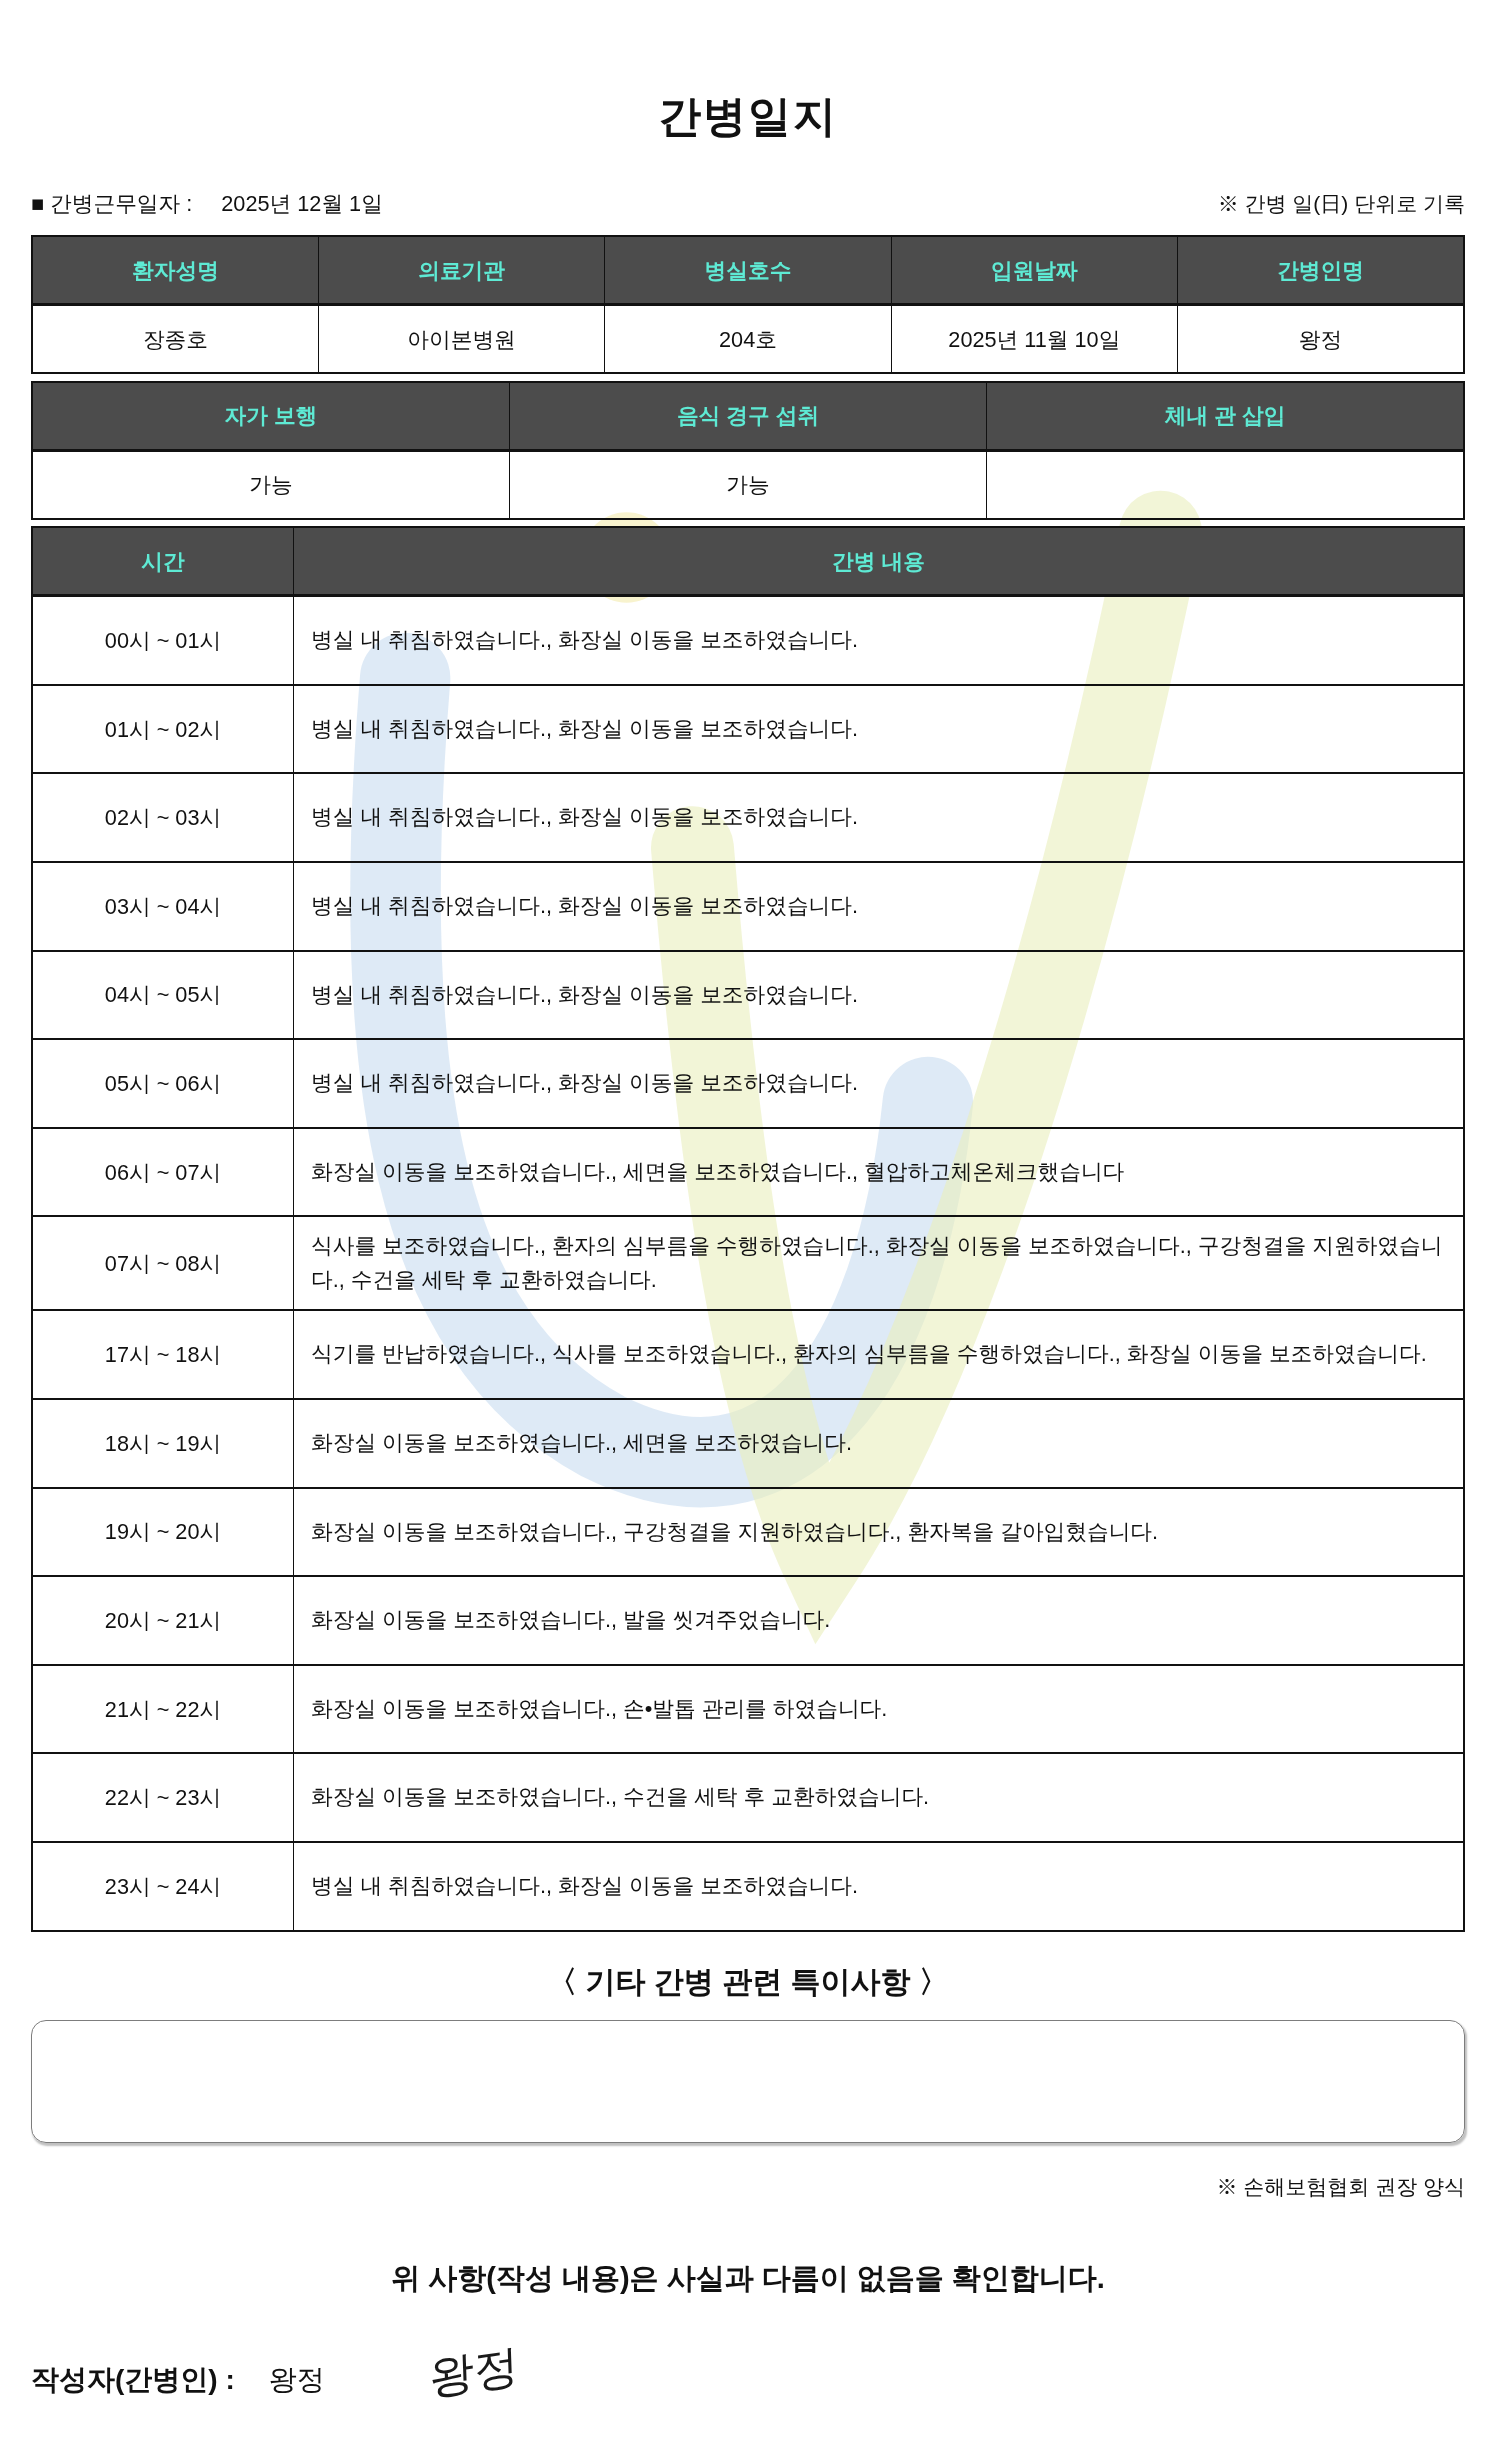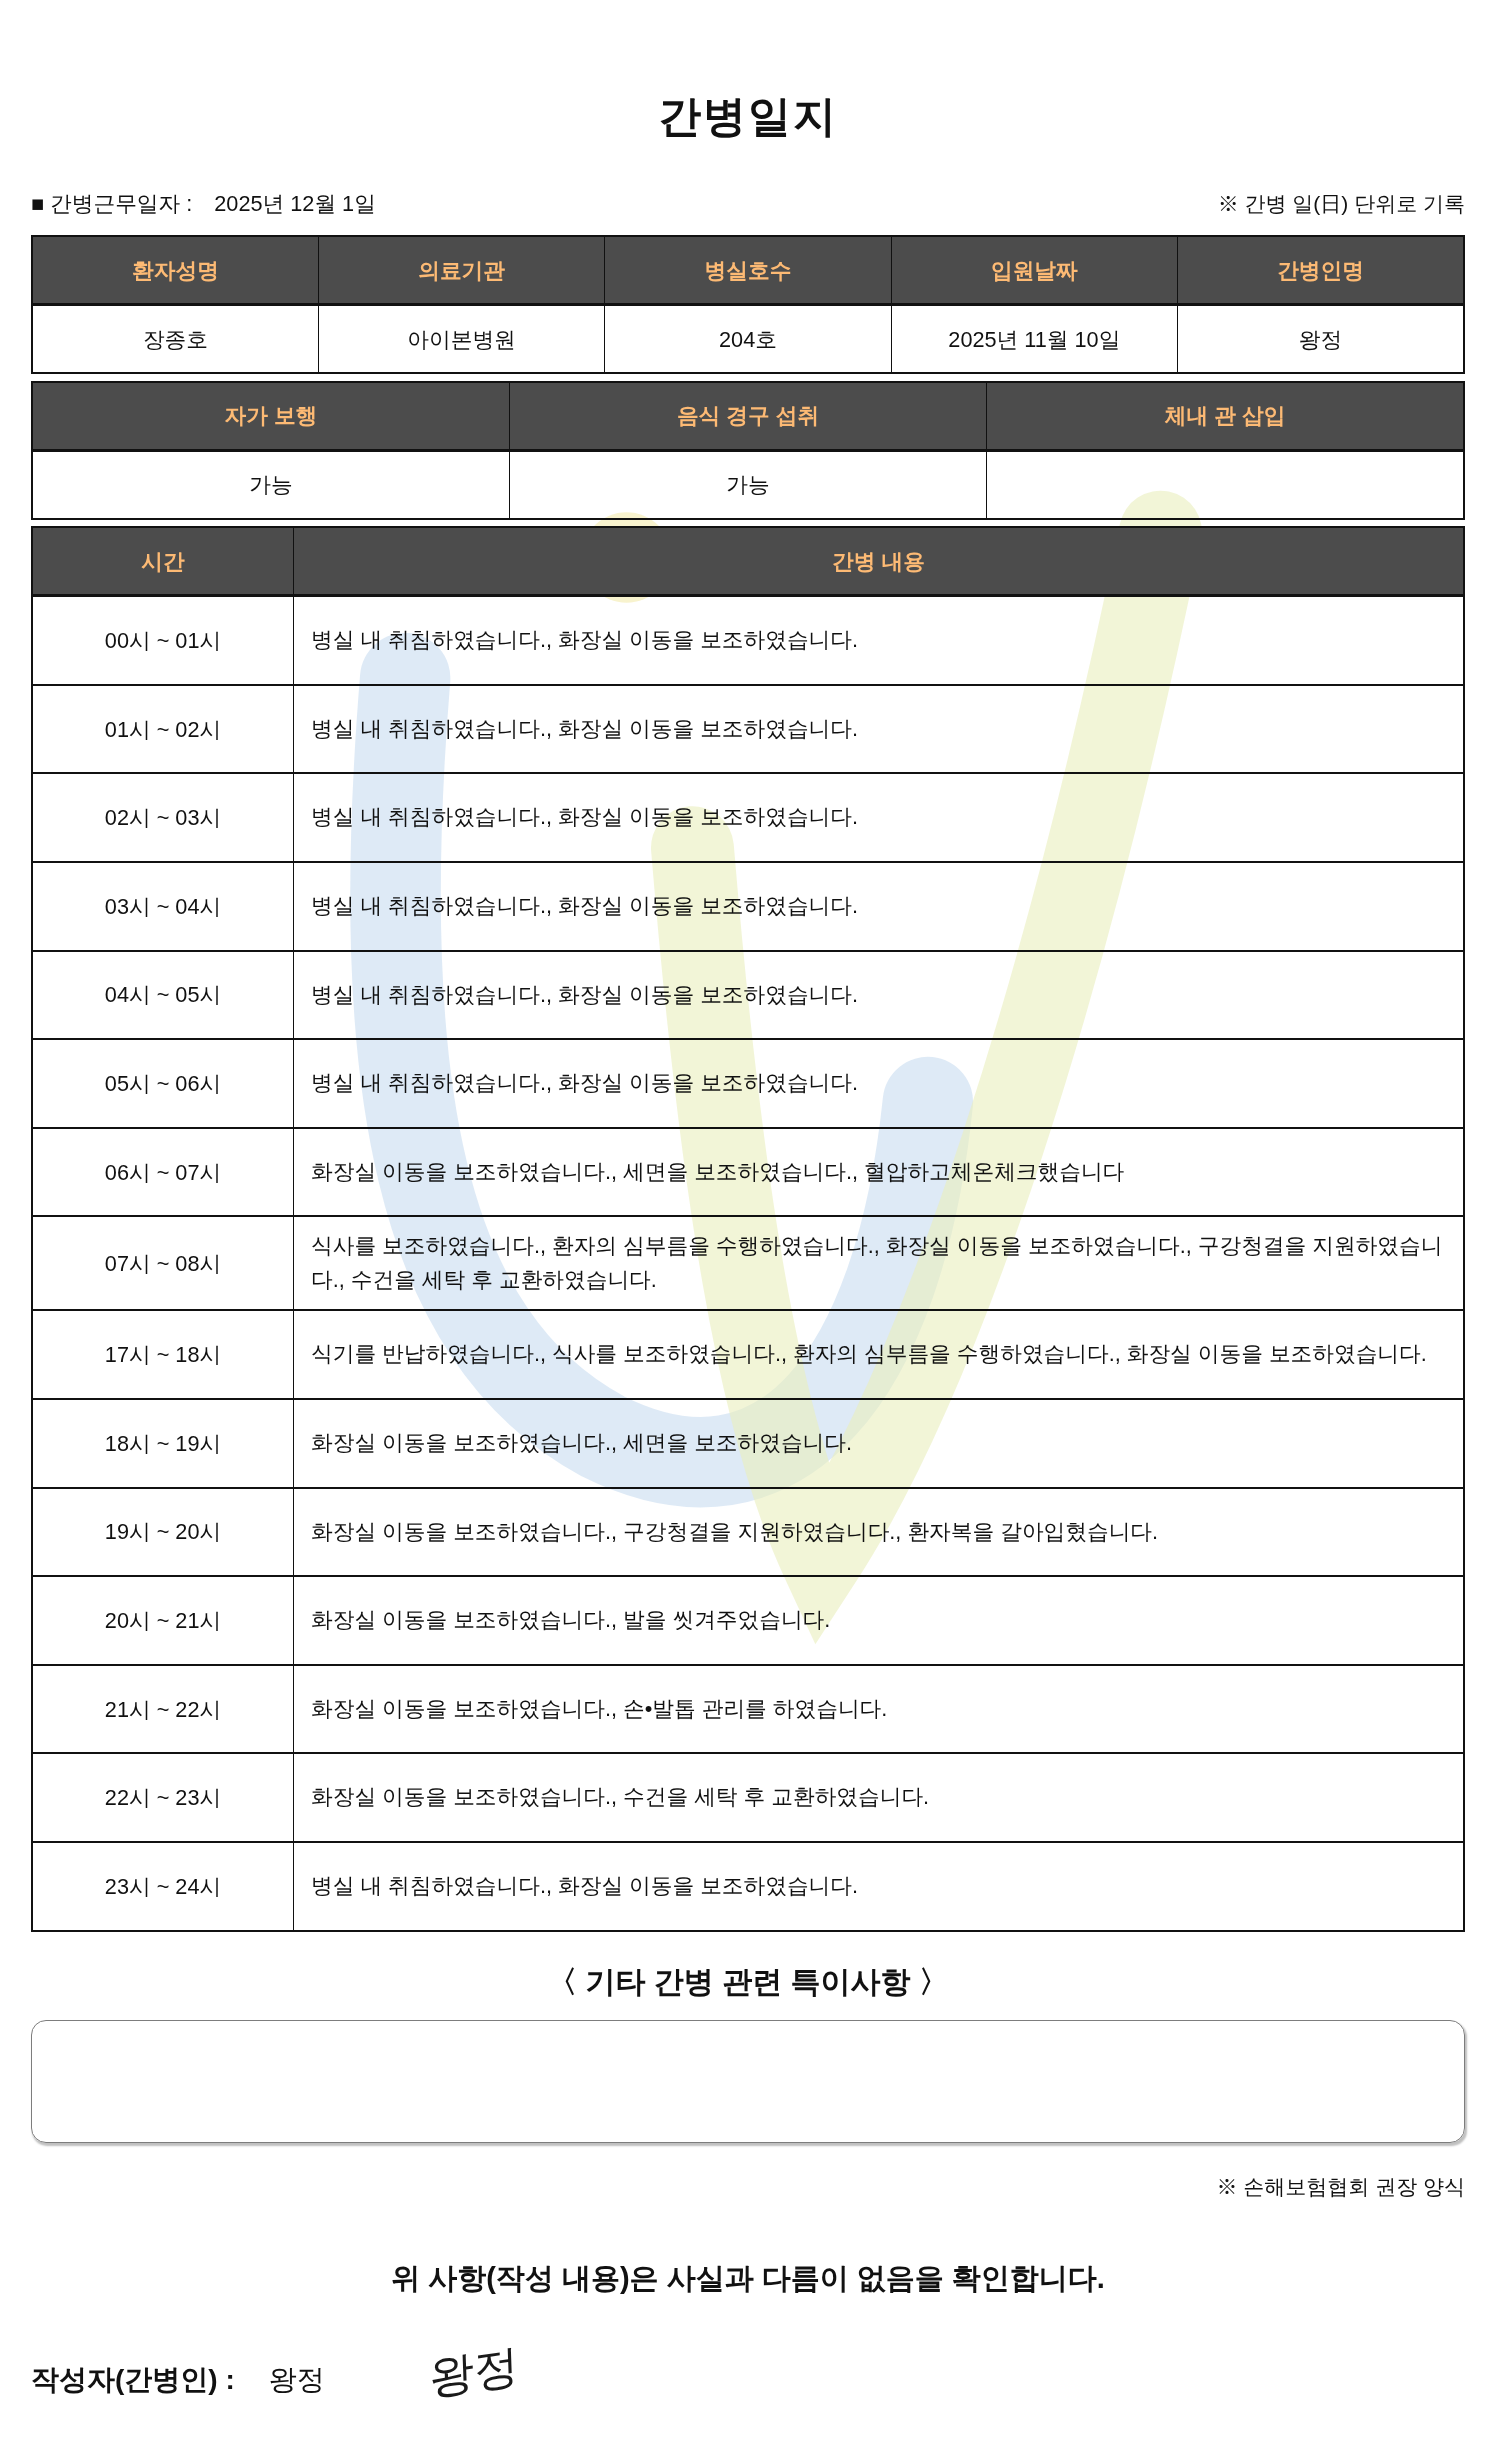--- a/index.html
+++ b/index.html
@@ -20,34 +20,34 @@
     font-weight:900;
     letter-spacing:1.9px;
     padding-top:88px;
   }
 
   .meta-row {
     display:flex; justify-content:space-between; align-items:flex-end;
     margin-top:43px;
     font-size:21.7px;
   }
-  .meta-left { display:flex; gap:22px; font-weight:400; }
+  .meta-left { display:flex; gap:29px; font-weight:400; }
   .meta-right { font-size:21px; }
 
   table.tbl {
     width:100%;
     border-collapse:collapse;
     table-layout:fixed;
     border:2.8px solid #111;
   }
   table.tbl.first { margin-top:17px; }
   table.tbl + table.tbl { margin-top:6.6px; }
   table.tbl th {
     background:#4c4c4c;
-    color:#fdba74;
+    color:#5eead4;
     font-size:21.7px;
     font-weight:700;
     height:64px;
     border:1.9px solid #111;
     border-bottom:3.8px solid #111;
   }
   table.tbl td {
     height:64px;
     text-align:center;
     font-size:21.7px;

